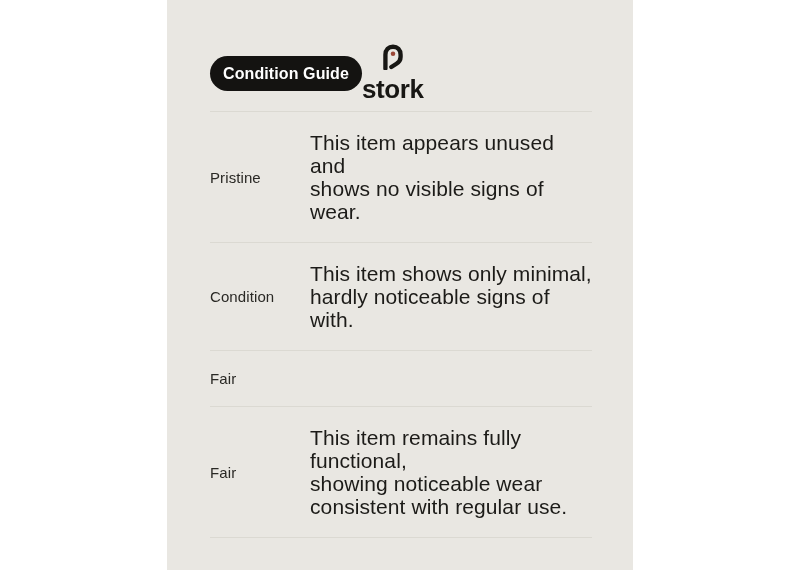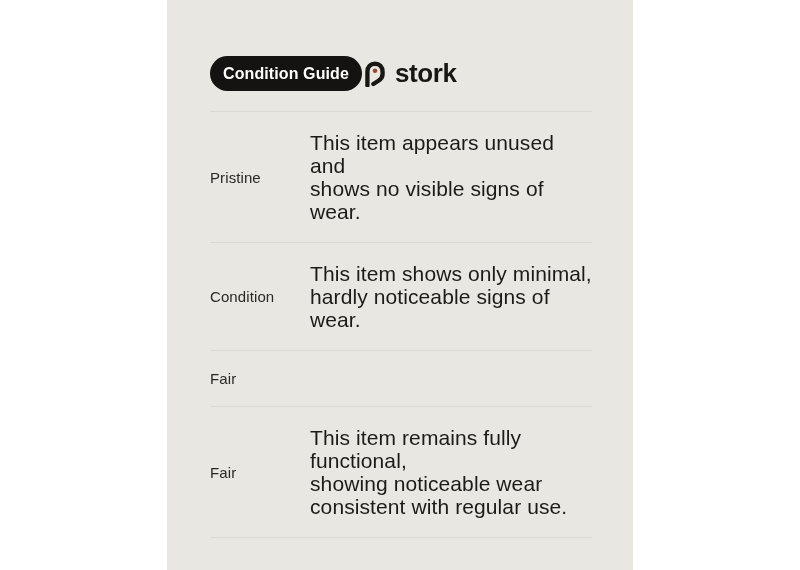--- a/index.html
+++ b/index.html
@@ -48,20 +48,21 @@
     align-items: center;
     font-size: 16px;
     font-weight: 700;
     letter-spacing: 0.1px;
     white-space: nowrap;
   }
   .brand {
     display: flex;
     align-items: center;
     gap: 7px;
+    flex-direction: column;
   }
   .brand-icon svg {
     display: block;
     width: 26px;
     height: 26px;
   }
   .wordmark {
     font-size: 26px;
     font-weight: 700;
     color: var(--logo-ink);
@@ -125,21 +126,21 @@
     <div class="row-desc">
           <span class="desc-line">This item appears unused and</span>
           <span class="desc-line">shows no visible signs of wear.</span>
         </div>
   </div>
 
   <div class="row">
     <div class="row-label">Condition</div>
     <div class="row-desc">
           <span class="desc-line">This item shows only minimal,</span>
-          <span class="desc-line">hardly noticeable signs of wear.</span>
+          <span class="desc-line">hardly noticeable signs of with.</span>
         </div>
   </div>
 
   <div class="row">
     <div class="row-label">Fair</div>
   </div>
 
   <div class="row">
     <div class="row-label">Fair</div>
     <div class="row-desc">

